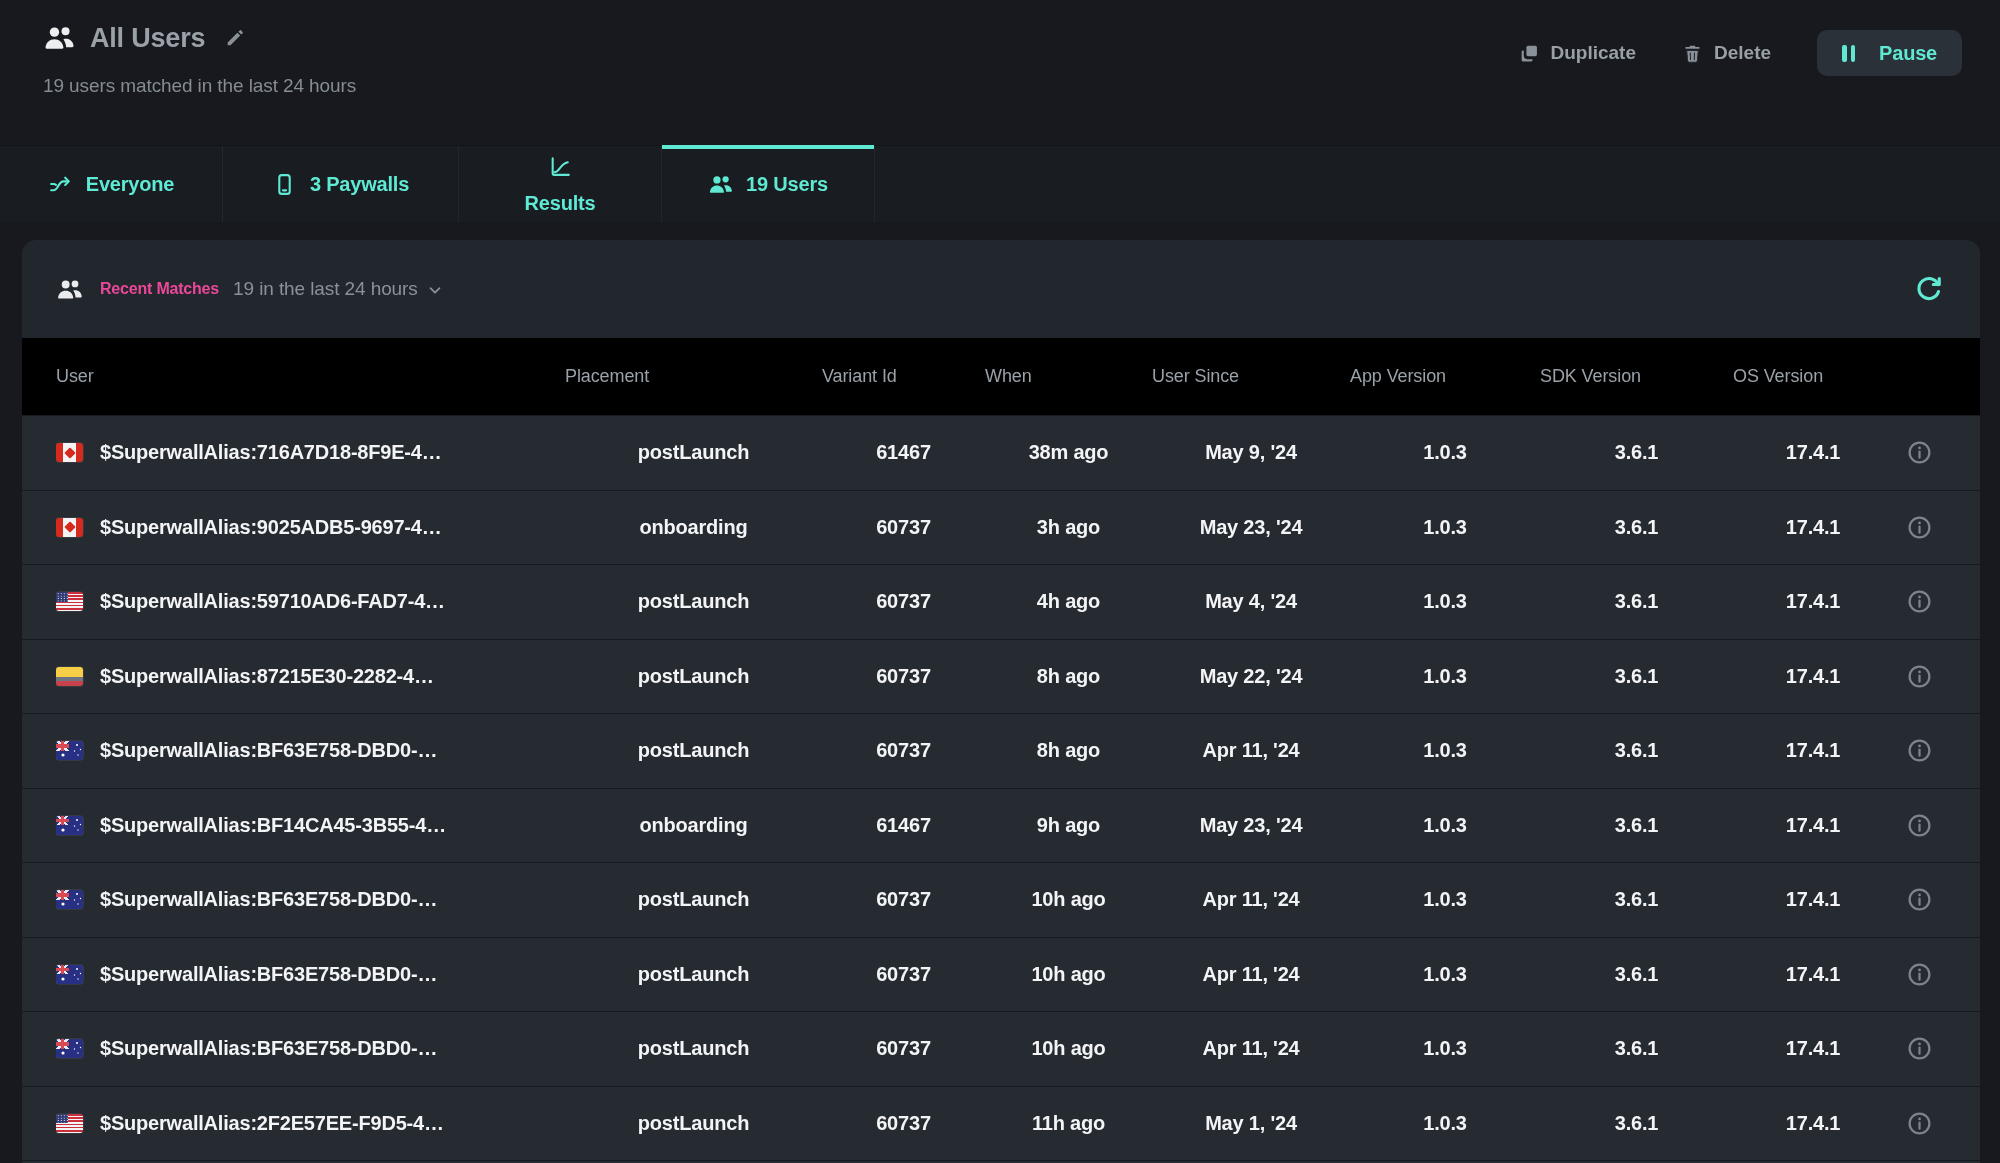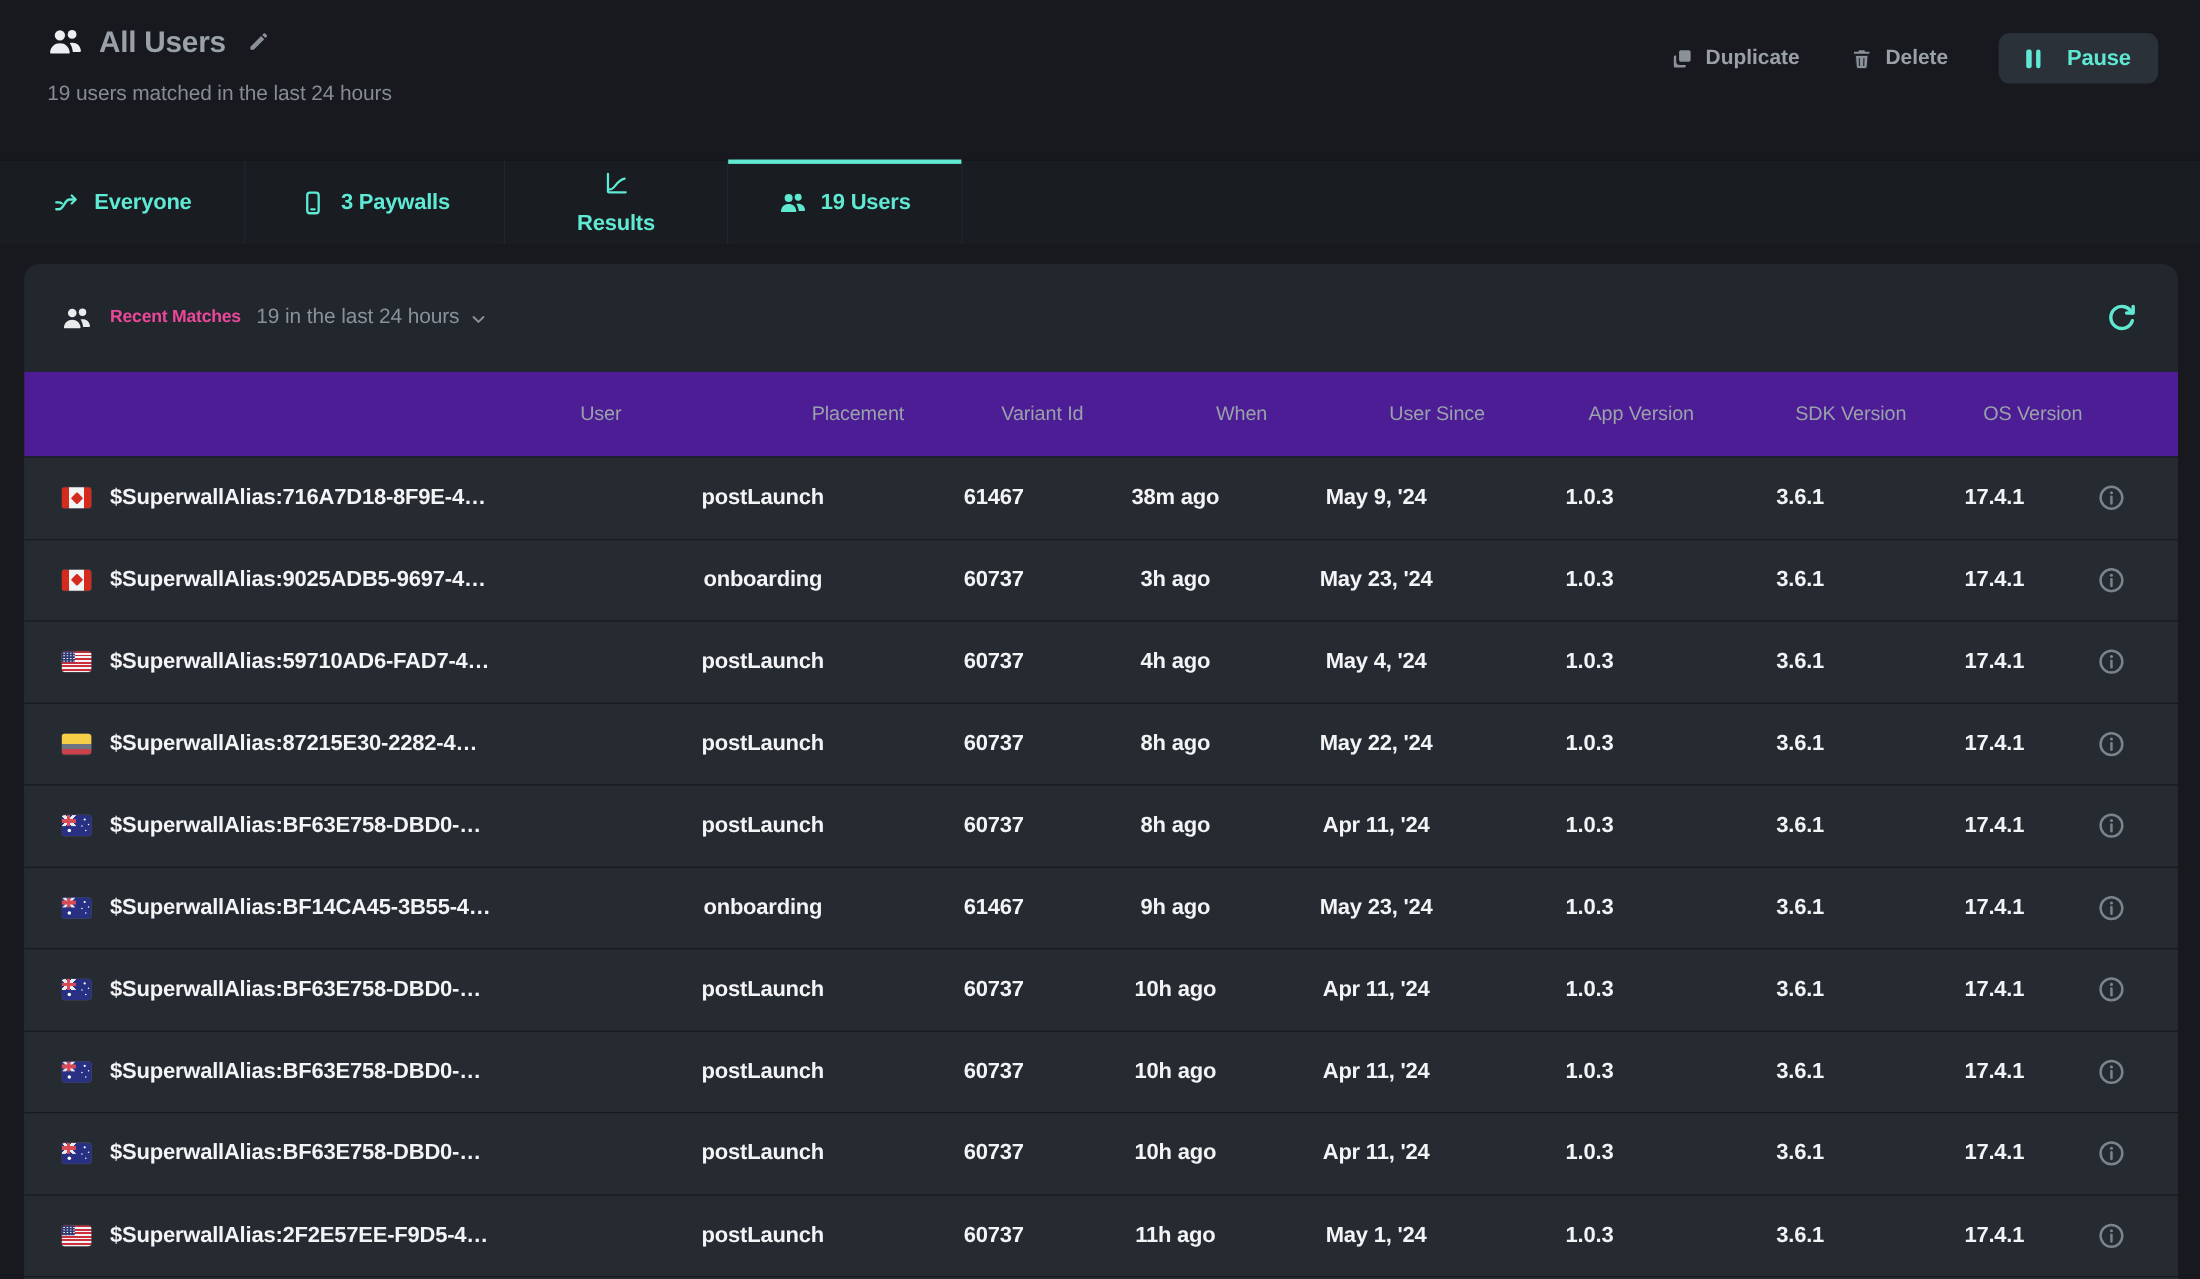--- a/index.html
+++ b/index.html
@@ -46,21 +46,21 @@
   .card-title { font-size:16px; font-weight:700; color:#ec4899; letter-spacing:-0.2px; }
   .card-sub { display:flex; align-items:center; gap:8px; margin-left:14px; cursor:pointer;text-align:center; }
   .card-sub span { font-size:19px; color:#8a919a; letter-spacing:-0.1px; }
   .chev { width:18px; height:18px; color:#8a919a; display:flex; margin-top:2px; }
   .spacer { flex:1; }
   .refresh { width:30px; height:30px; color:var(--accent); display:flex; cursor:pointer; }
 
   
   .grid-row { display:grid; grid-template-columns:509px 257px 163px 167px 198px 190px 193px 160px 1fr;
               align-items:center; padding:0 34px; }
-  .thead { height:77px; background:#4c1d95;text-align:right; }
+  .thead { height:77px; background:#000000; }
   .thead .hcell { font-size:18px; color:#99a1a9; letter-spacing:-0.1px; }
   .trow { height:74.5px; background:#262a31; border-top:1px solid #171a20; cursor:pointer;text-align:center; }
   .cell { font-size:20px; font-weight:700; color:#f3f4f6; letter-spacing:-0.2px; white-space:nowrap; overflow:hidden; }
   .user-cell { display:flex; align-items:center; gap:17px; }
   .row-tail { height:20px; background:#262a31; border-top:1px solid #171a20; }
   .info-cell { display:flex; justify-content:center; }
   .info-ic { width:27px; height:27px; color:#7b838c; display:flex; }
 
   
   .flag { position:relative; width:27px; height:19px; border-radius:3px; overflow:hidden; flex:none;

